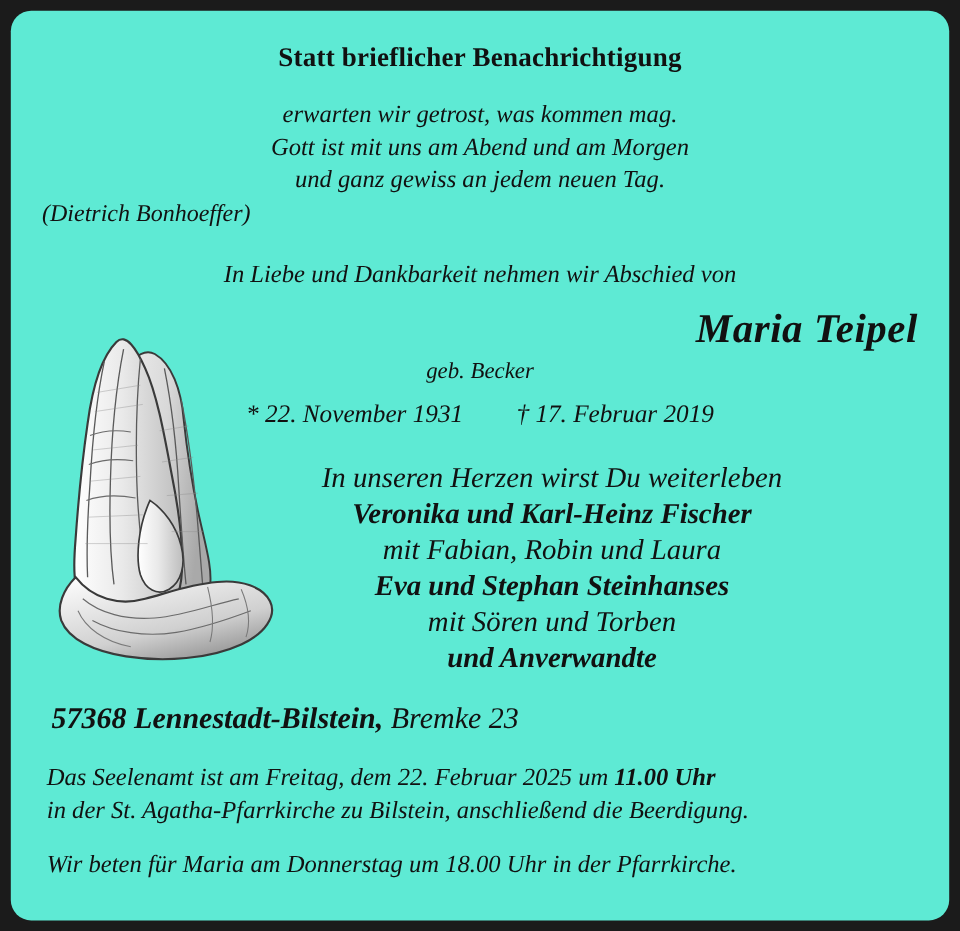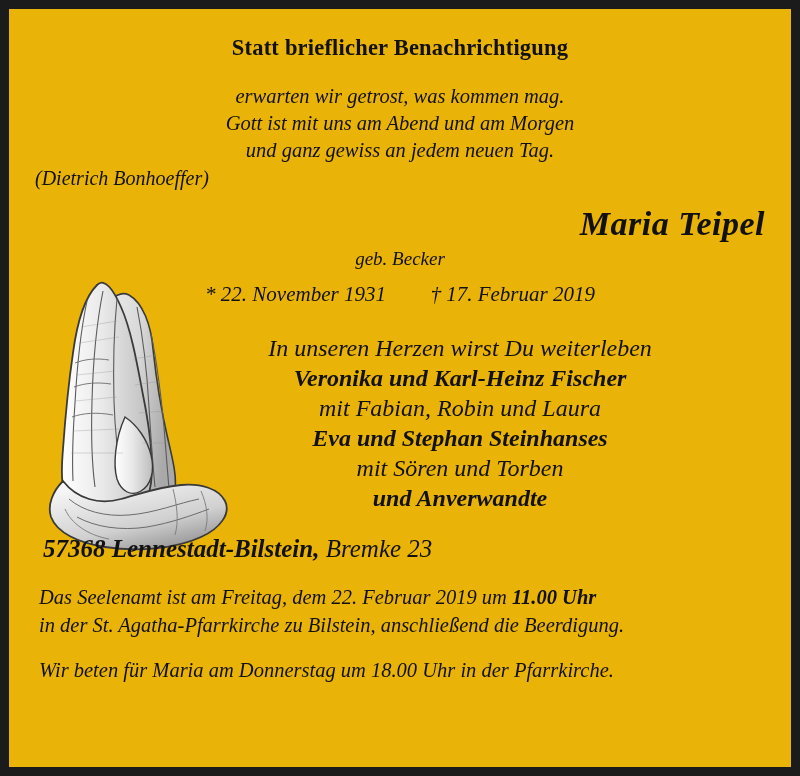--- a/index.html
+++ b/index.html
@@ -18,23 +18,24 @@
     width: 800px;
     height: 776px;
     box-sizing: border-box;
     background: #1b1b1b;
     padding: 9px;
   }
   .card {
     position: relative;
     width: 100%;
     height: 100%;
-    background: #eab308;
+    background: #5eead4;
     box-sizing: border-box;
     overflow: hidden;
+    border-radius: 17px;
   }
   .content {
     position: relative;
     z-index: 2;
     padding: 22px 26px 10px 26px;
     box-sizing: border-box;
     height: 100%;
   }
   .heading {
     text-align: center;
@@ -221,20 +222,21 @@
       <div class="heading">Statt brieflicher Benachrichtigung</div>
 
       <div class="verse">
         <div>erwarten wir getrost, was kommen mag.</div>
         <div>Gott ist mit uns am Abend und am Morgen</div>
         <div>und ganz gewiss an jedem neuen Tag.</div>
       </div>
 
       <div class="attribution">(Dietrich Bonhoeffer)</div>
 
+      <div class="intro">In Liebe und Dankbarkeit nehmen wir Abschied von</div>
 
       <div class="name">Maria Teipel</div>
       <div class="maiden">geb. Becker</div>
 
       <div class="dates">
         <span>* 22. November 1931</span>
         <span class="gap"></span>
         <span>† 17. Februar 2019</span>
       </div>
 
@@ -245,20 +247,20 @@
         <div class="line bold">Eva und Stephan Steinhanses</div>
         <div class="line">mit Sören und Torben</div>
         <div class="line bold">und Anverwandte</div>
       </div>
 
       <div class="address">
         <b>57368 Lennestadt-Bilstein,</b><span> Bremke 23</span>
       </div>
 
       <div class="service">
-        <span>Das Seelenamt ist am Freitag, dem 22. Februar 2019 um </span><b>11.00 Uhr</b><br>
+        <span>Das Seelenamt ist am Freitag, dem 22. Februar 2025 um </span><b>11.00 Uhr</b><br>
         <span>in der St. Agatha-Pfarrkirche zu Bilstein, anschließend die Beerdigung.</span>
       </div>
 
       <div class="prayer">Wir beten für Maria am Donnerstag um 18.00 Uhr in der Pfarrkirche.</div>
     </div>
   </div>
 </div>
 
 </body></html>

